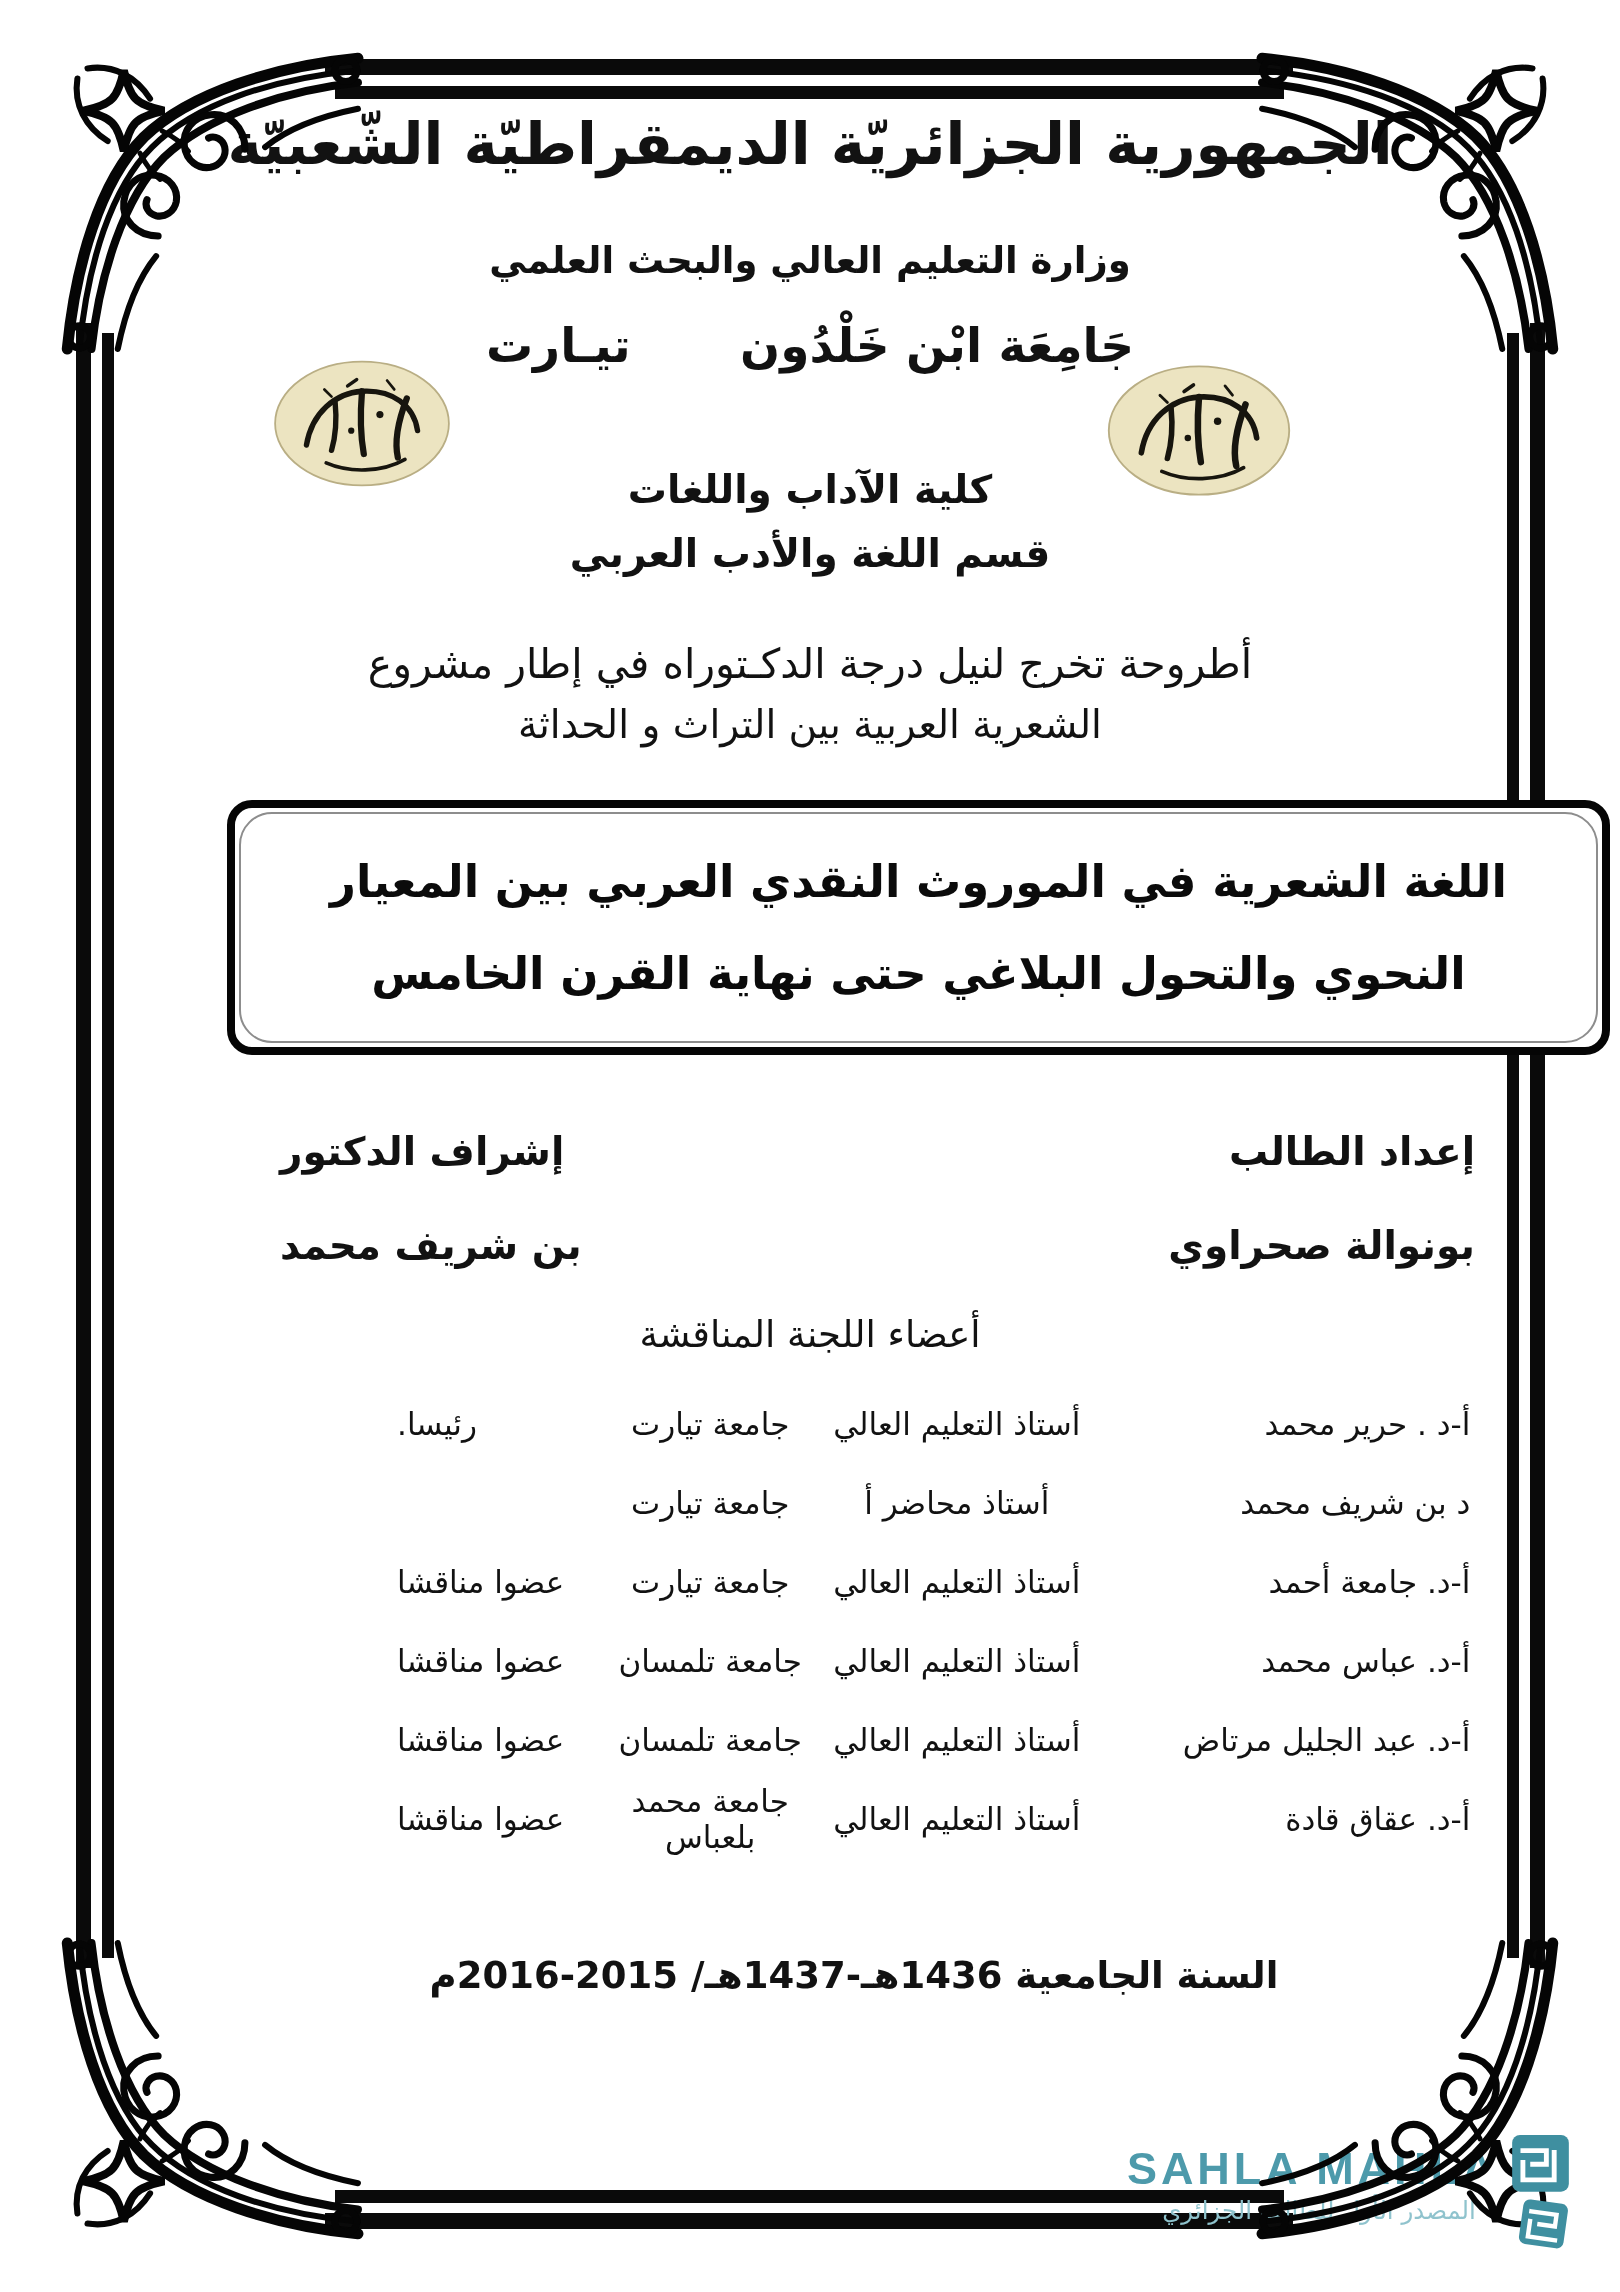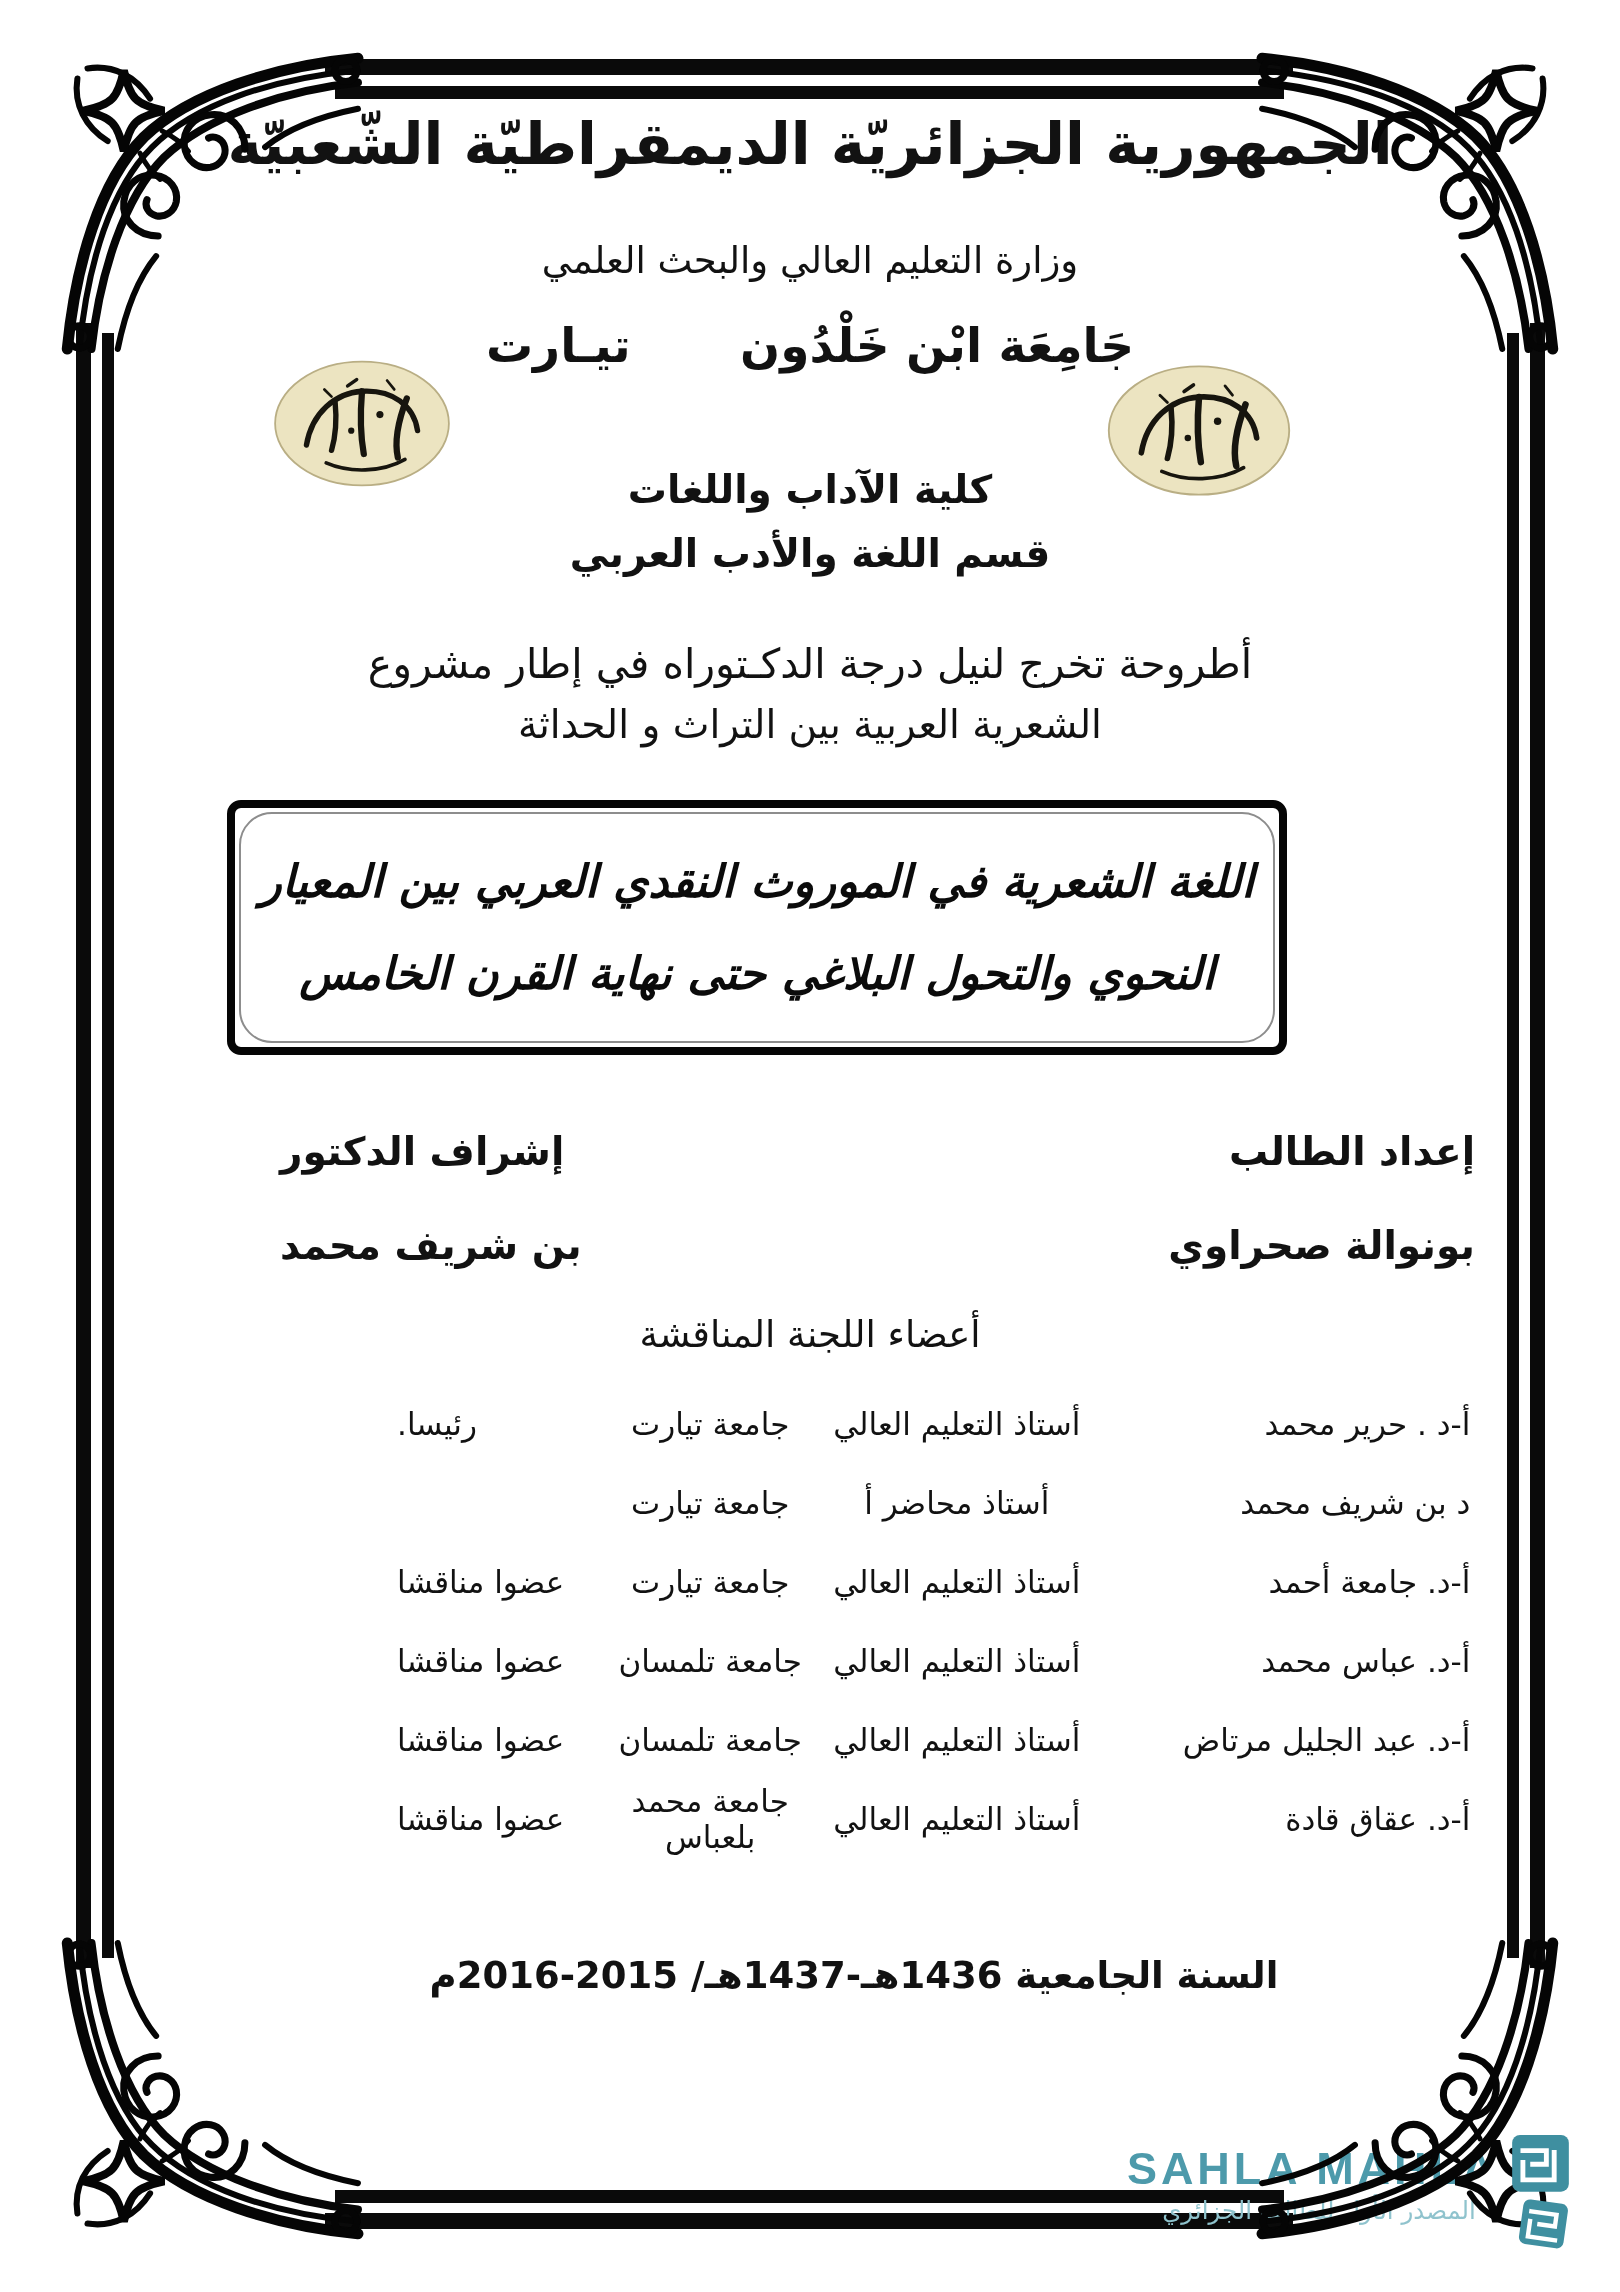--- a/index.html
+++ b/index.html
@@ -22,38 +22,37 @@
   
   .corner{position:absolute; width:333px; height:333px; z-index:4;}
   .corner svg{width:100%; height:100%;}
   .c-tl{left:33px; top:23.5px;}
   .c-tr{right:33px; top:23.5px; transform:scaleX(-1);}
   .c-bl{left:33px; bottom:25.5px; transform:scaleY(-1);}
   .c-br{right:33px; bottom:25.5px; transform:scale(-1,-1);}
   
   .centered{left:0; width:100%; text-align:center;}
   .republic  {top:110px; font-size:58px; font-weight:bold; letter-spacing:1px;}
-  .ministry  {top:239px; font-size:37px; font-weight:normal;}
+  .ministry  {top:239px; font-size:37px; font-weight:bold;}
   .university{top:318px; font-size:47px; font-weight:bold;}
   .university .city{margin-right:93px;}
   .faculty   {top:467px; font-size:39px; font-weight:bold;}
   .department{top:531px; font-size:39px; font-weight:bold;}
   .thesis1   {top:640px; font-size:41px;}
   .thesis2   {top:702px; font-size:39px;}
   
   .seal{position:absolute; z-index:2;}
   .seal svg{width:100%; height:100%;}
   .seal-left {left:272px; top:359px; width:180px; height:129px;}
   .seal-right{left:1106px; top:361px; width:186px; height:139px;}
   
   .titlebox{
-    left:227px; top:800px; width:1060px; height:255px;
-    border:8.8px solid #050505; border-radius:14px; background:#fff; z-index:2;
+    left:227px; top:800px; width:1383px; height:255px;
+    border:8.8px solid #050505; border-radius:25px; background:#fff; z-index:2;
     box-sizing:border-box;
-    font-style:italic;
   }
   .titlebox-inner{
     position:absolute; inset:3.9px; border:2.9px solid #8d8d8d; border-radius:33px;
     display:flex; flex-direction:column; justify-content:center; text-align:center;
   }
   .title-line{font-size:45px; font-weight:bold; line-height:92px; color:#0b0b0b;}
   
   .p-label{font-size:39px; font-weight:bold;}
   .student-label   {top:1129px; right:145px;}
   .supervisor-label{top:1129px; left:280px;}

